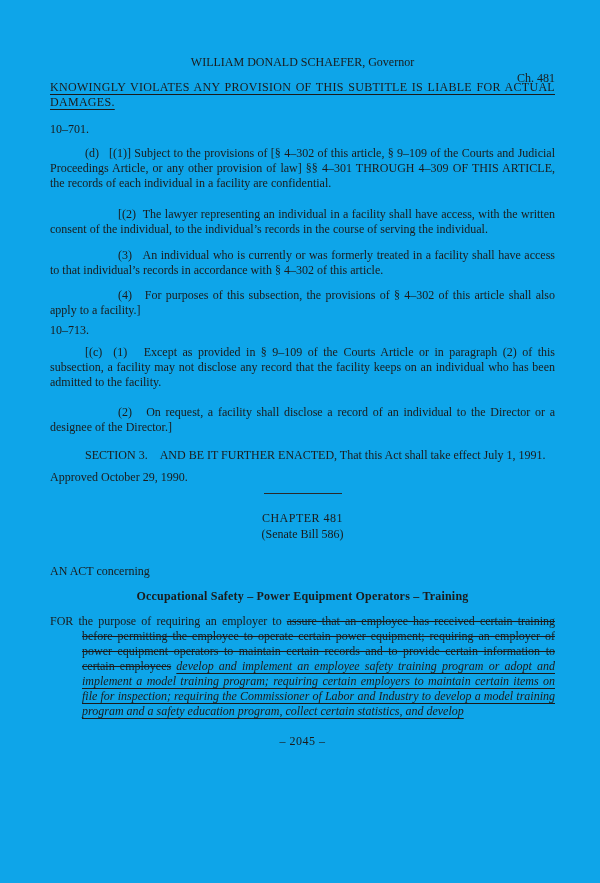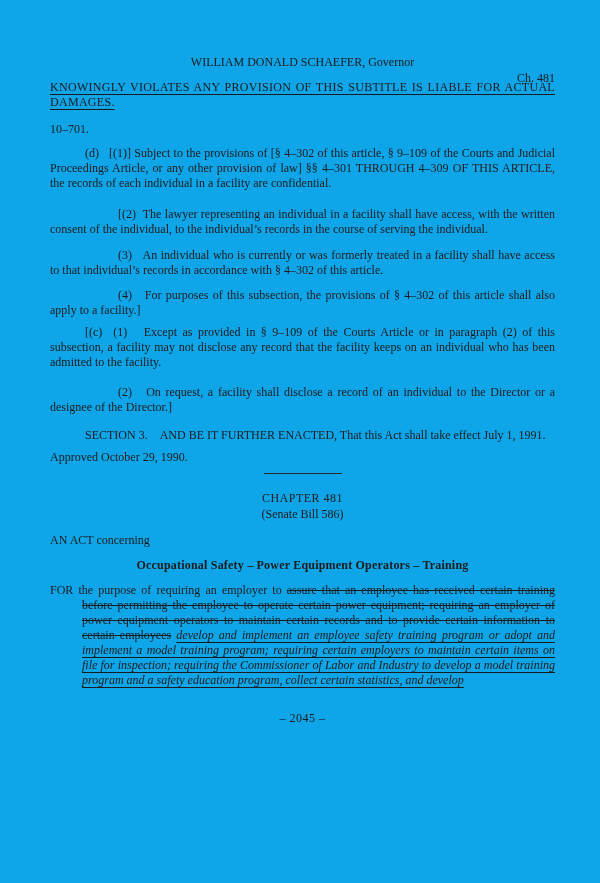--- a/index.html
+++ b/index.html
@@ -39,41 +39,41 @@
 
   .rule {
     width: 78px;
     height: 0;
     border-top: 1.6px solid #2a2a2a;
     margin: 8px auto 0 auto;
   }
 
   .chapter-heading { margin-top: 17px; letter-spacing: 0.5px; }
   .bill-line { margin-top: 1px; }
-  .an-act { margin-top: 11px; }
+  .an-act { margin-top: 22px; }
   .act-title { margin-top: 10px; font-weight: bold; letter-spacing: 0.2px; }
 
   .for-para {
     margin-top: 10px;
     padding-left: 32px;
     text-indent: -32px;
     text-align: justify;
   }
   .stricken {
     text-decoration: line-through;
     text-decoration-thickness: 1px;
   }
   .added {
     font-style: italic;
     text-decoration: underline;
     text-underline-offset: 2.5px;
     text-decoration-thickness: 1px;
   }
 
-  .page-number { margin-top: 23px; letter-spacing: 0.5px; }
+  .page-number { margin-top: 15px; letter-spacing: 0.5px; }
 </style>
 </head>
 <body>
 
 <div class="page">
 
   <div class="header-row">
     <span>WILLIAM DONALD SCHAEFER, Governor</span>
     <span class="chapter-ref">Ch. 481</span>
   </div>
@@ -83,20 +83,21 @@
   <p class="sec-num" style="margin-top:12px">10–701.</p>
 
   <p class="justify ind-1" style="margin-top:9px">(d)&nbsp;&nbsp;&nbsp;[(1)] Subject to the provisions of [§ 4–302 of this article, § 9–109 of the Courts and Judicial Proceedings Article, or any other provision of law] §§ 4–301 THROUGH 4–309 OF THIS ARTICLE, the records of each individual in a facility are confidential.</p>
 
   <p class="justify ind-2" style="margin-top:16px">[(2)&nbsp;&nbsp;The lawyer representing an individual in a facility shall have access, with the written consent of the individual, to the individual’s records in the course of serving the individual.</p>
 
   <p class="justify ind-2" style="margin-top:11px">(3)&nbsp;&nbsp;&nbsp;An individual who is currently or was formerly treated in a facility shall have access to that individual’s records in accordance with § 4–302 of this article.</p>
 
   <p class="justify ind-2" style="margin-top:10px">(4)&nbsp;&nbsp;&nbsp;For purposes of this subsection, the provisions of § 4–302 of this article shall also apply to a facility.]</p>
 
+  <p class="sec-num" style="margin-top:5px">10–713.</p>
 
   <p class="justify ind-1" style="margin-top:7px">[(c)&nbsp;&nbsp;(1)&nbsp;&nbsp;&nbsp;Except as provided in § 9–109 of the Courts Article or in paragraph (2) of this subsection, a facility may not disclose any record that the facility keeps on an individual who has been admitted to the facility.</p>
 
   <p class="justify ind-2" style="margin-top:15px">(2)&nbsp;&nbsp;&nbsp;On request, a facility shall disclose a record of an individual to the Director or a designee of the Director.]</p>
 
   <p class="justify ind-1" style="margin-top:13px">SECTION 3.&nbsp;&nbsp;&nbsp;&nbsp;AND BE IT FURTHER ENACTED, That this Act shall take effect July 1, 1991.</p>
 
   <p style="margin-top:7px">Approved October 29, 1990.</p>
 
   <div class="rule"></div>

